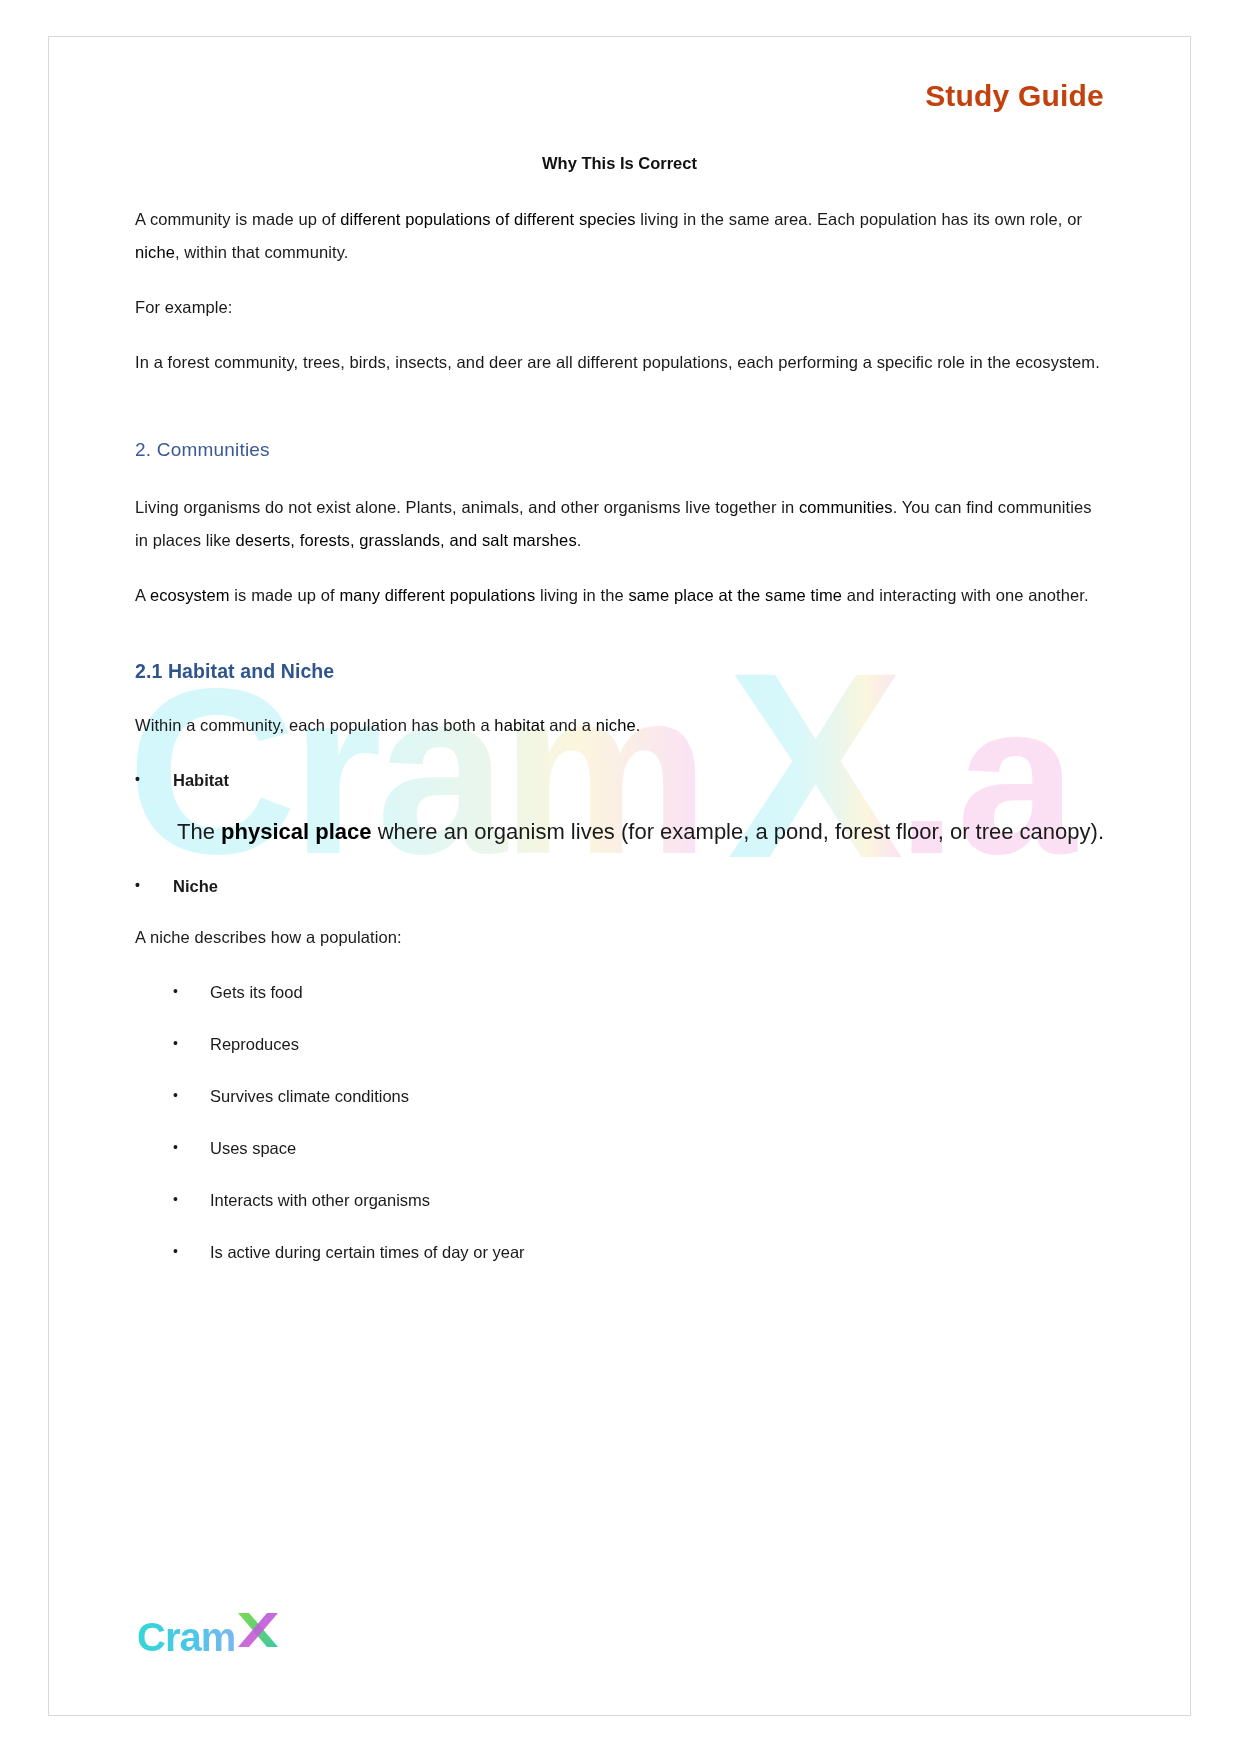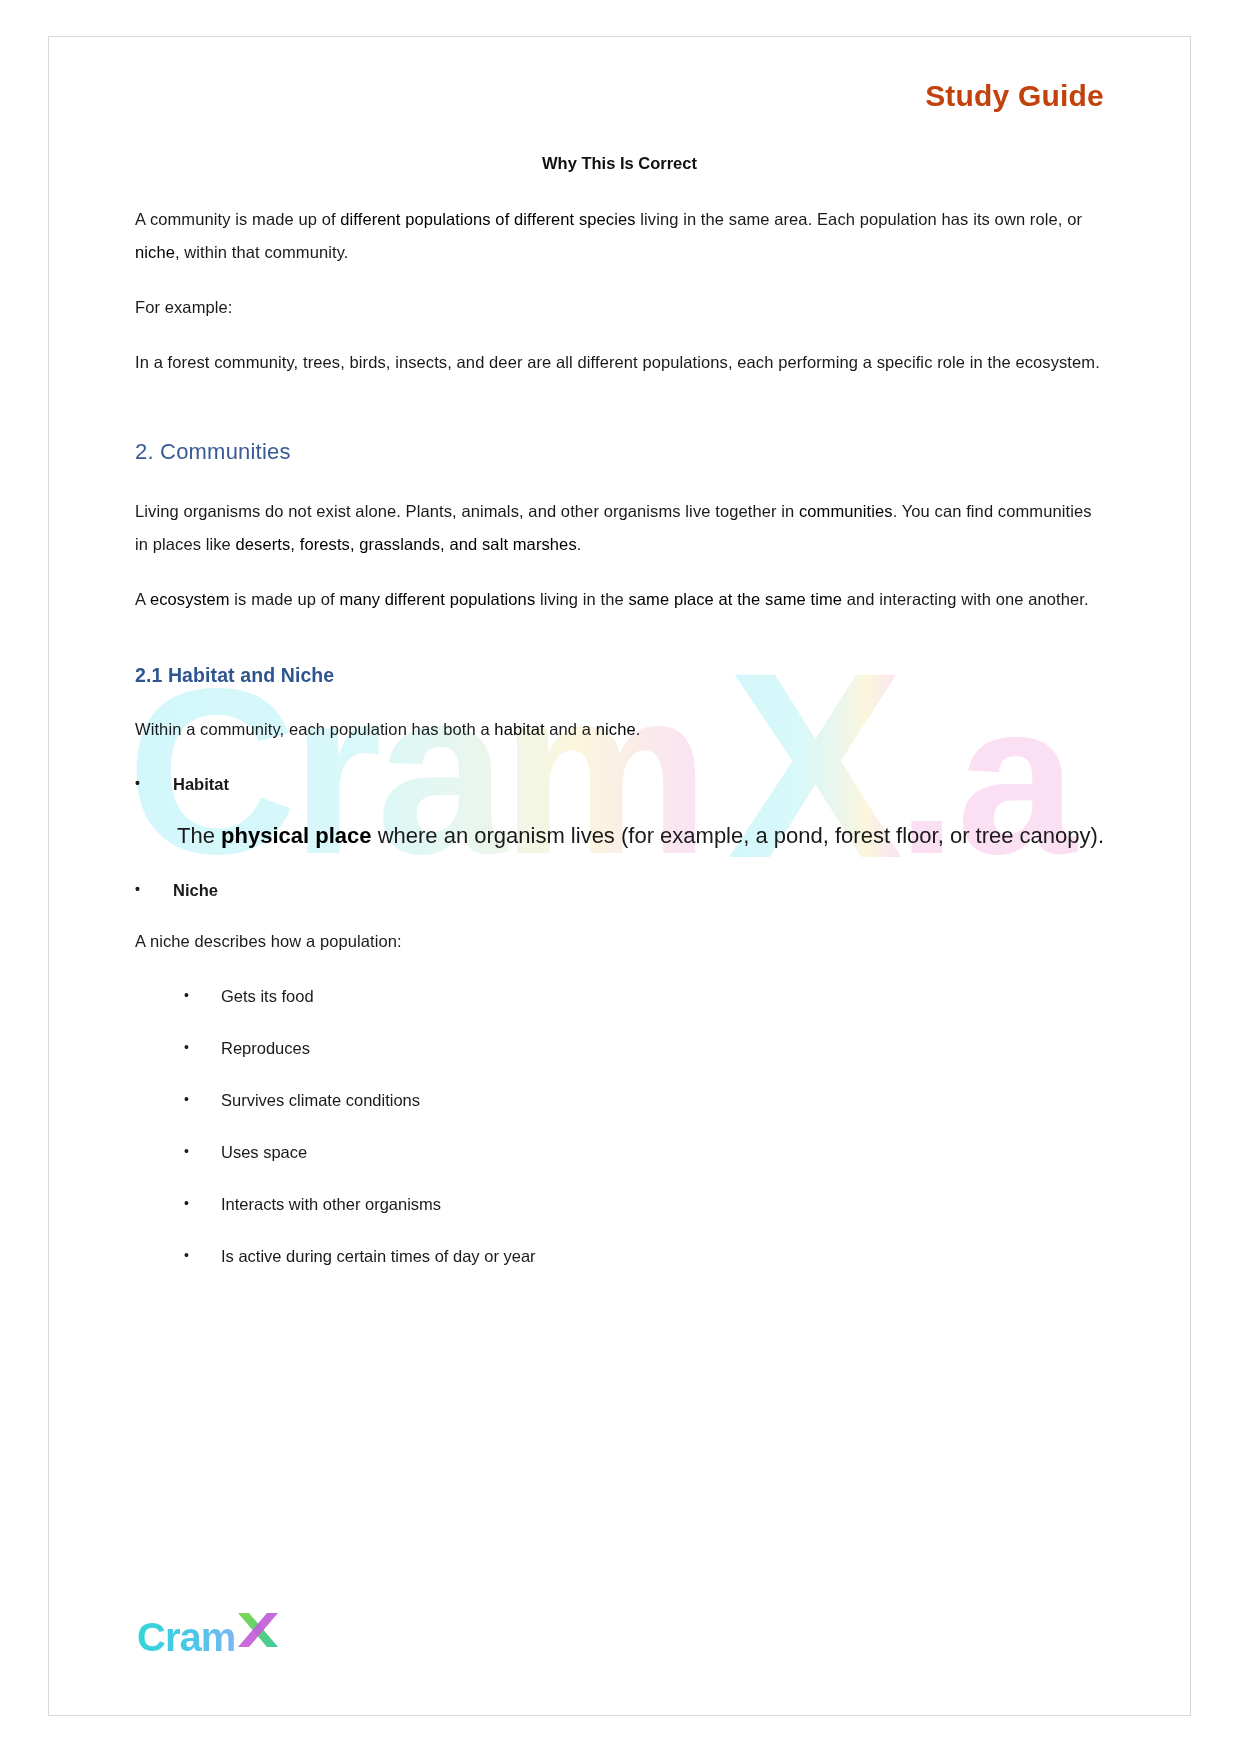--- a/index.html
+++ b/index.html
@@ -58,21 +58,21 @@
   p.body {
     font-size: 16.5px;
     line-height: 33px;
     color: #1a1a1a;
     margin: 0 0 22px 0;
     letter-spacing: 0.1px;
   }
   p.body b { font-weight: normal; color:#000; }
 
   .h2 {
-    font-size: 22px;
+    font-size: 19px;
     color: #3a5a96;
     font-weight: normal;
     margin: 60px 0 30px 0;
     letter-spacing: 0.2px;
   }
 
   .h3 {
     font-size: 19.5px;
     color: #2f558f;
     font-weight: bold;
@@ -107,21 +107,21 @@
   .indent-p {
     font-size: 22px;
     line-height: 33px;
     color: #1a1a1a;
     margin: 0 0 22px 0;
     padding-left: 38px;
     text-align: right;
   }
   .indent-p b { font-weight: bold; color:#000; }
 
-  ul.bul2 { list-style:none; margin:11px; padding:0; }
+  ul.bul2 { list-style:none; margin:0; padding:0; }
   ul.bul2 li{
     font-size: 16.5px;
     line-height: 33px;
     color: #1a1a1a;
     margin: 0 0 19px 0;
     padding-left: 75px;
     position: relative;
   }
   ul.bul2 li::before{
     content:"\2022";

